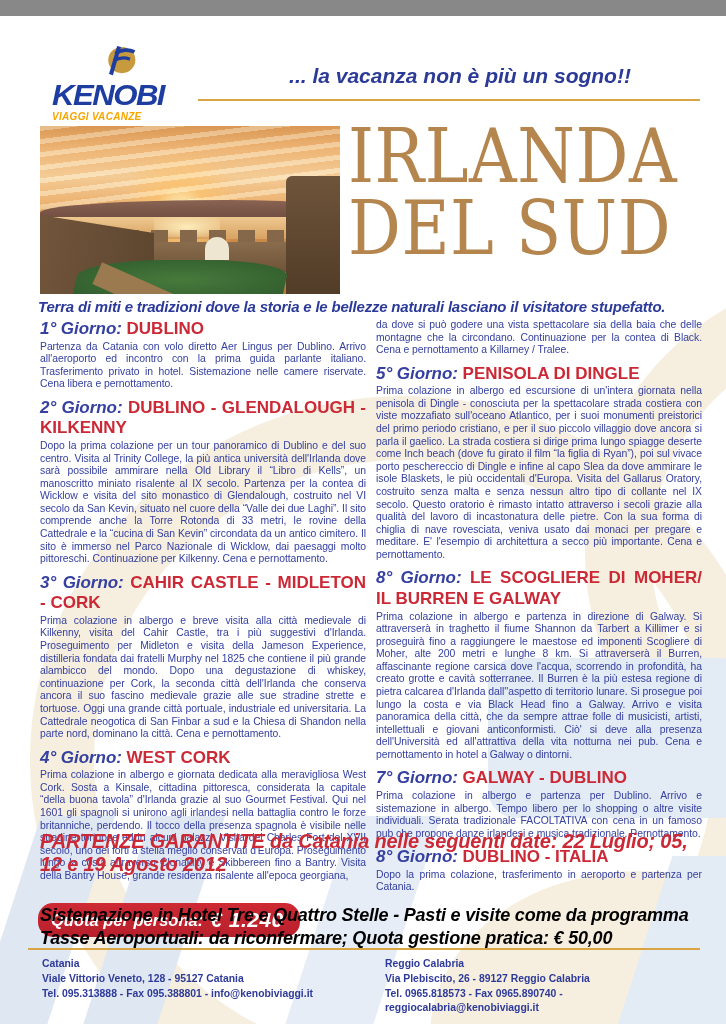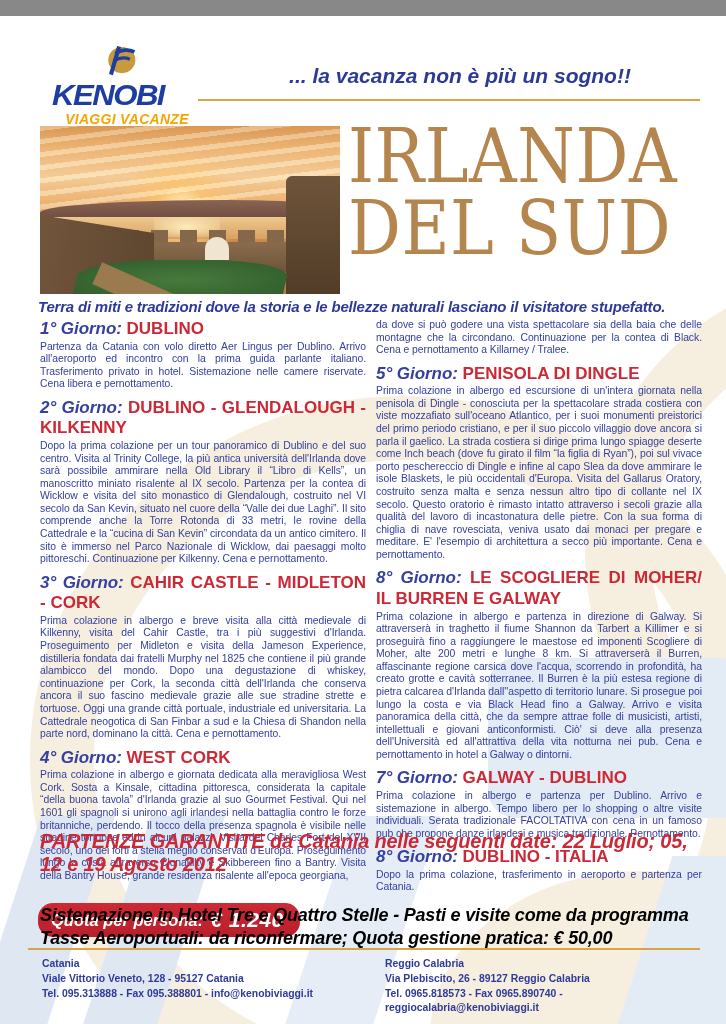--- a/index.html
+++ b/index.html
@@ -14,21 +14,21 @@
   .wm-s1{left:6px;} .wm-s2{left:116px;} .wm-s3{left:318px;width:88px;background:#e6edf6;}
   .wm-cream-blob{left:430px;top:855px;width:420px;height:330px;background:#f6efdf;border-radius:50%;}
   .wm-blue-bottom{left:640px;top:840px;width:200px;height:200px;background:#e3ebf5;transform:skewX(-18deg);}
   
   .content{position:absolute;inset:0;z-index:1;}
   
   .logo-block{position:absolute;left:52px;top:26px;width:150px;}
   .logo-mark{display:block;margin-left:48px;}
   .brand{font-size:30px;font-weight:bold;font-style:italic;color:#1d3da0;letter-spacing:-1.5px;
          line-height:1;transform:scaleX(1.04);transform-origin:left;}
-  .brand-sub{font-size:14px;font-weight:bold;font-style:italic;color:#f7a600;text-align:center;
+  .brand-sub{font-size:10px;font-weight:bold;font-style:italic;color:#f7a600;text-align:left;
              letter-spacing:0.3px;margin-top:1px;}
   .tagline{position:absolute;left:225px;top:48px;width:470px;text-align:center;
            font-size:21px;font-weight:bold;font-style:italic;color:#2b3a96;}
   .tagline-rule{position:absolute;left:198px;top:83px;width:502px;height:2px;background:#d8a544;}
   
   .photo{position:absolute;left:40px;top:110px;width:300px;height:168px;overflow:hidden;}
   .ph{position:absolute;}
   .ph-sky{inset:0;background:
       radial-gradient(circle at 47% 50%, #fff8da 0%, #ffe9a8 7%, rgba(255,205,120,.85) 14%, rgba(240,170,90,0) 34%),
       linear-gradient(180deg,#d99a55 0%,#f0bd7d 14%,#f7d7a2 30%,#eeb977 46%,#d79850 58%,#c98846 70%,#b97a40 100%);}

